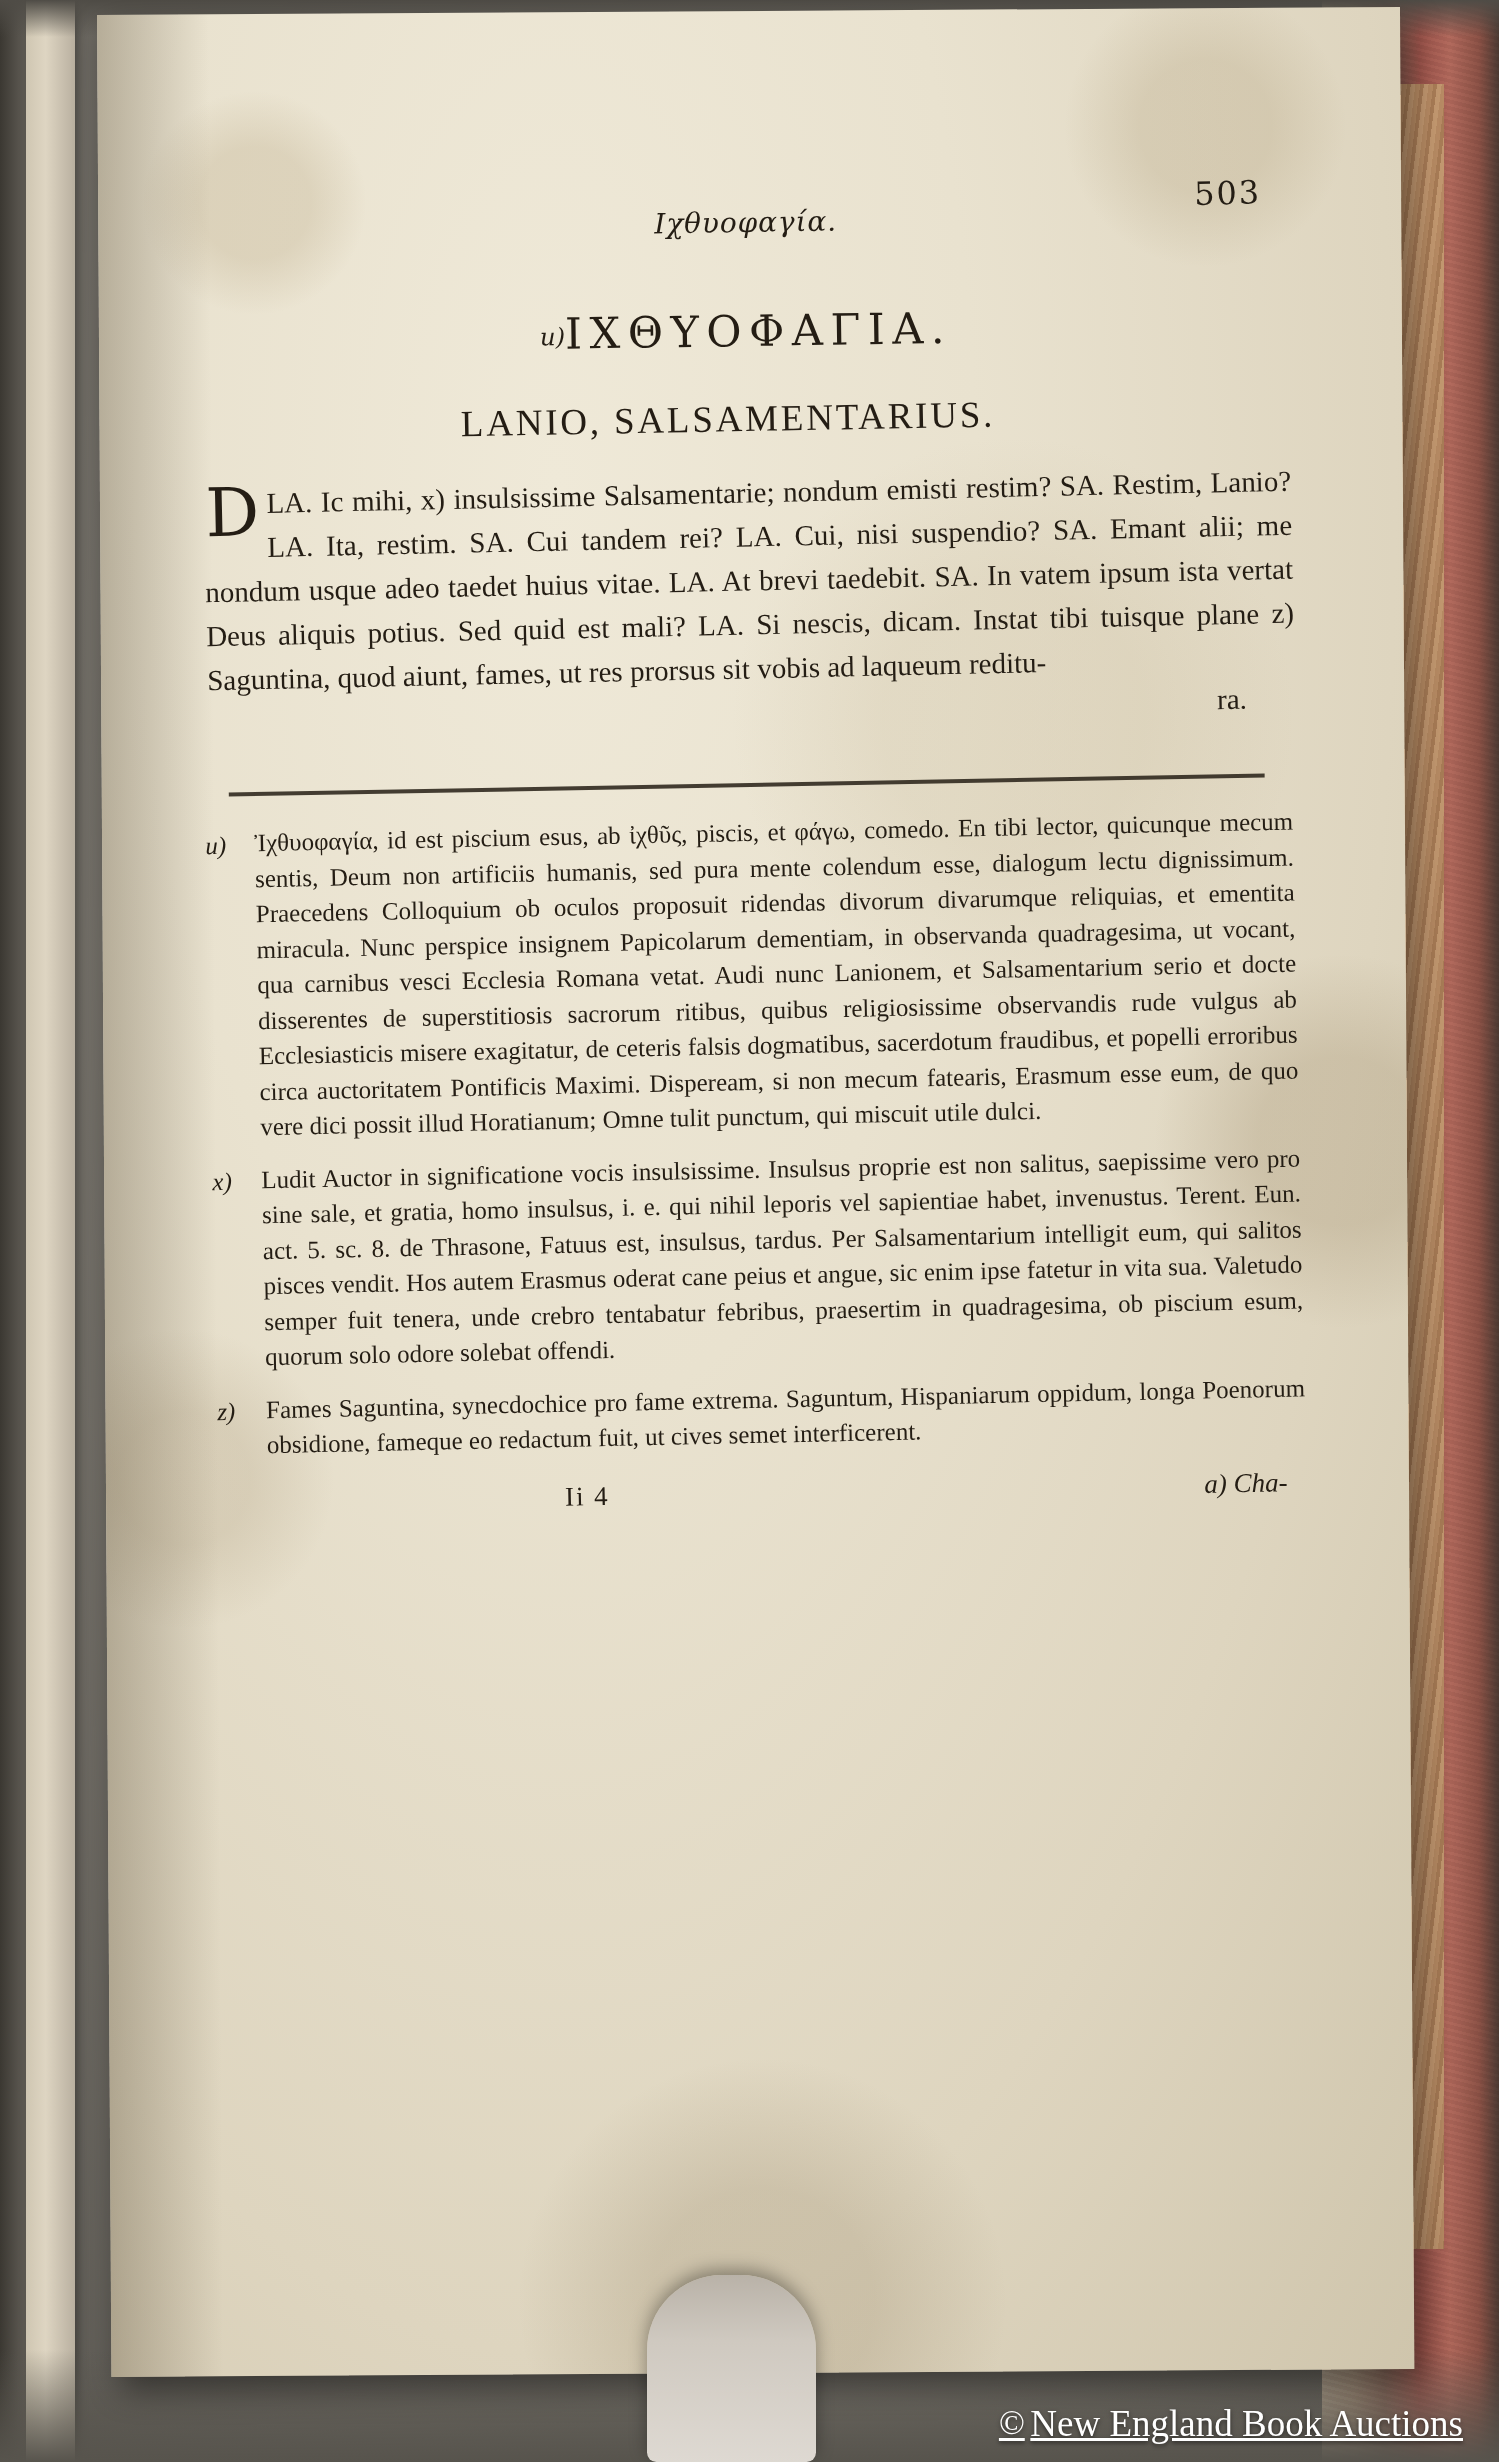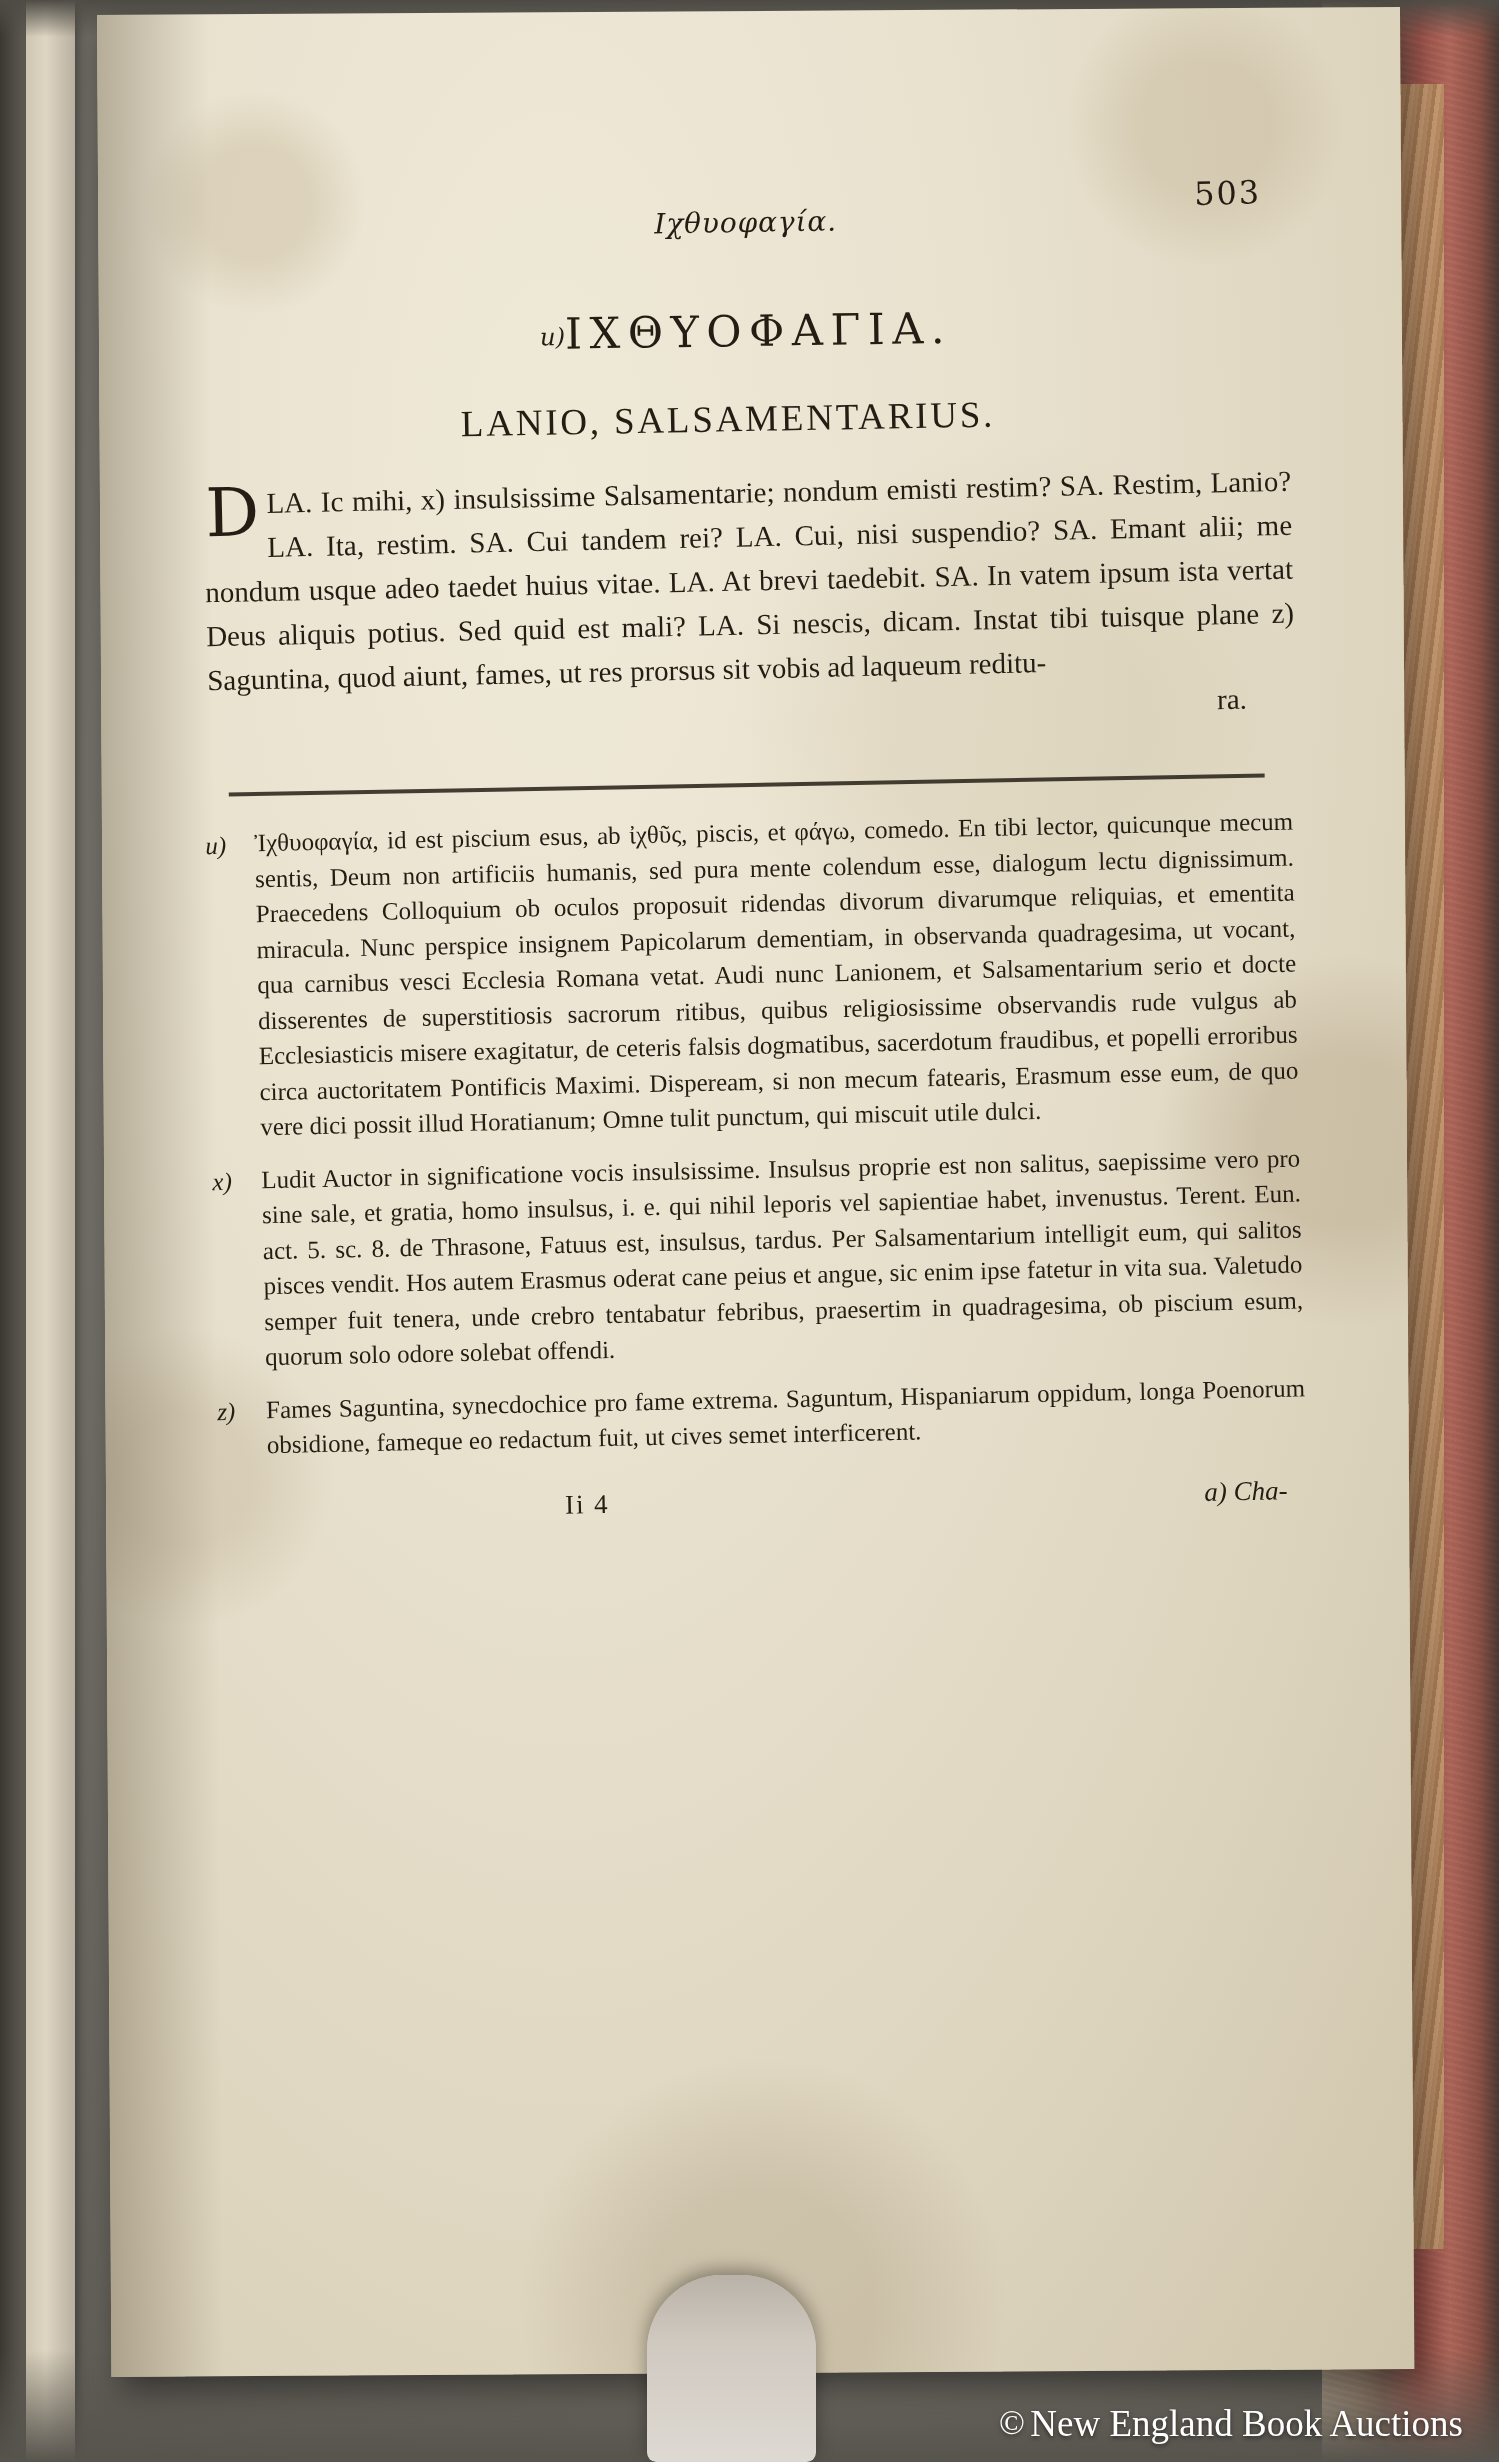--- a/index.html
+++ b/index.html
@@ -226,21 +226,21 @@
   
   .page-foot {
     display: flex;
     justify-content: space-between;
     align-items: baseline;
     margin-top: 13px;
     padding: 0 9.4px 0 356px;
     font-size: 27px;
     transform: rotate(-0.8deg);
   }
-  .signature { letter-spacing: 1.9px; margin-top: 8px; }
+  .signature { letter-spacing: 1.9px; }
   .catchword { font-style: italic; }
 
   
   .thumb {
     position: absolute;
     left: 647px;
     bottom: 0;
     width: 169px;
     height: 187px;
     background: linear-gradient(to bottom, #b9b2a8 0%, #cfc9c0 35%, #ded9d2 100%);
@@ -253,20 +253,21 @@
   .watermark {
     position: absolute;
     right: 37px;
     bottom: 17px;
     z-index: 30;
     color: #ffffff;
     font-size: 37px;
     font-family: "Liberation Serif", serif;
     text-shadow: 0 1.9px 4.7px rgba(0,0,0,0.55);
     white-space: nowrap;
+    text-decoration: underline;
   }
   .watermark .c {
     font-size: 34px;
     vertical-align: 1.9px;
     margin-right: 5.6px;
   }
 </style>
 </head>
 <body>
 

